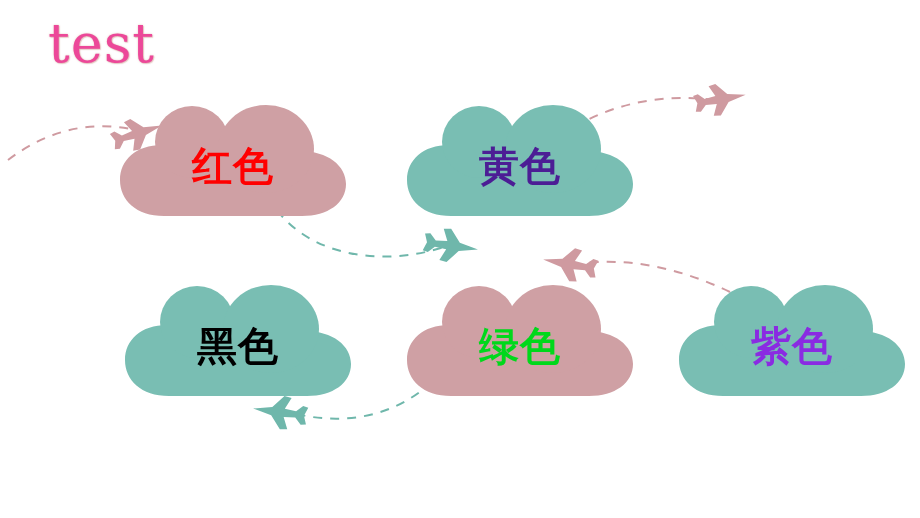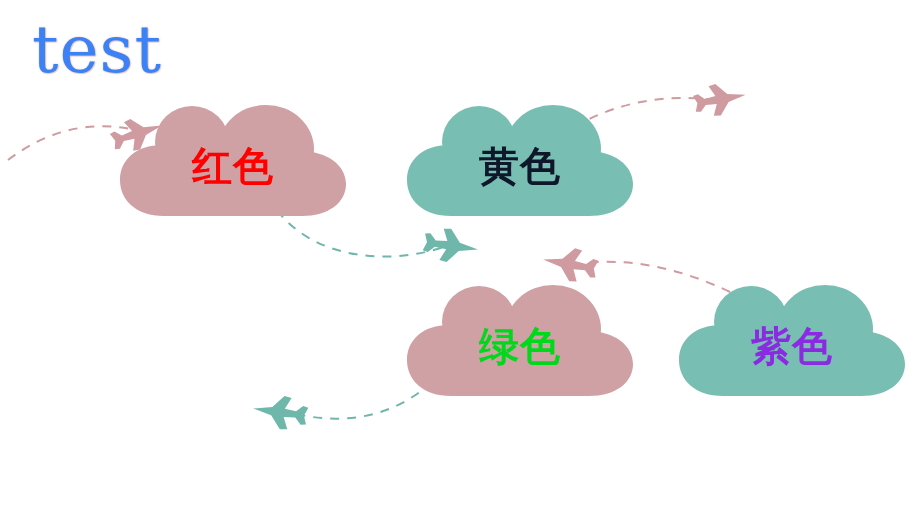--- a/index.html
+++ b/index.html
@@ -27,26 +27,26 @@
   }
   #clouds-layer {
     position: absolute;
     left: 7px;
     top: 0;
     width: 920px;
     height: 518px;
   }
   .slide-title {
     position: absolute;
-    left: 32px;
+    left: 48px;
     top: 14px;
     font-family: "DejaVu Serif", "Liberation Serif", serif;
-    font-size: 66px;
+    font-size: 54px;
     line-height: 1.1;
-    color: #3b82f6;
+    color: #ec4899;
     letter-spacing: 1px;
     text-shadow: 0 0 2px rgba(200,140,130,0.55),
                  1px 1px 1px rgba(190,120,110,0.35);
     white-space: nowrap;
   }
   .cloud {
     position: absolute;
   }
   .cloud svg {
     display: block;
@@ -102,21 +102,31 @@
         <div class="cloud-label" style="color: rgb(255, 0, 0);">红色</div>
       </div>
       <div class="cloud" style="left: 400px; top: 104px; width: 226px; height: 112px;">
         <svg viewBox="0 0 226 112" width="226" height="112">
           <g fill="#79beb3">
             <path d="M 44,112 C 16,112 0,96 0,76 C 0,56 16,41 42,41 C 52,41 60,43 66,47 L 180,47 C 208,47 226,62 226,80 C 226,99 208,112 182,112 Z"></path>
             <ellipse cx="72" cy="38" rx="37" ry="36"></ellipse>
             <ellipse cx="146" cy="45" rx="48" ry="44"></ellipse>
           </g>
         </svg>
-        <div class="cloud-label" style="color: #0f172a;">黄色</div>
+        <div class="cloud-label" style="color: #4c1d95;">黄色</div>
+      </div>
+      <div class="cloud" style="left: 118px; top: 284px; width: 226px; height: 112px;">
+        <svg viewBox="0 0 226 112" width="226" height="112">
+          <g fill="#79beb3">
+            <path d="M 44,112 C 16,112 0,96 0,76 C 0,56 16,41 42,41 C 52,41 60,43 66,47 L 180,47 C 208,47 226,62 226,80 C 226,99 208,112 182,112 Z"></path>
+            <ellipse cx="72" cy="38" rx="37" ry="36"></ellipse>
+            <ellipse cx="146" cy="45" rx="48" ry="44"></ellipse>
+          </g>
+        </svg>
+        <div class="cloud-label" style="color: rgb(0, 0, 0);">黑色</div>
       </div>
       <div class="cloud" style="left: 672px; top: 284px; width: 226px; height: 112px;">
         <svg viewBox="0 0 226 112" width="226" height="112">
           <g fill="#79beb3">
             <path d="M 44,112 C 16,112 0,96 0,76 C 0,56 16,41 42,41 C 52,41 60,43 66,47 L 180,47 C 208,47 226,62 226,80 C 226,99 208,112 182,112 Z"></path>
             <ellipse cx="72" cy="38" rx="37" ry="36"></ellipse>
             <ellipse cx="146" cy="45" rx="48" ry="44"></ellipse>
           </g>
         </svg>
         <div class="cloud-label" style="color: rgb(138, 43, 226);">紫色</div>

